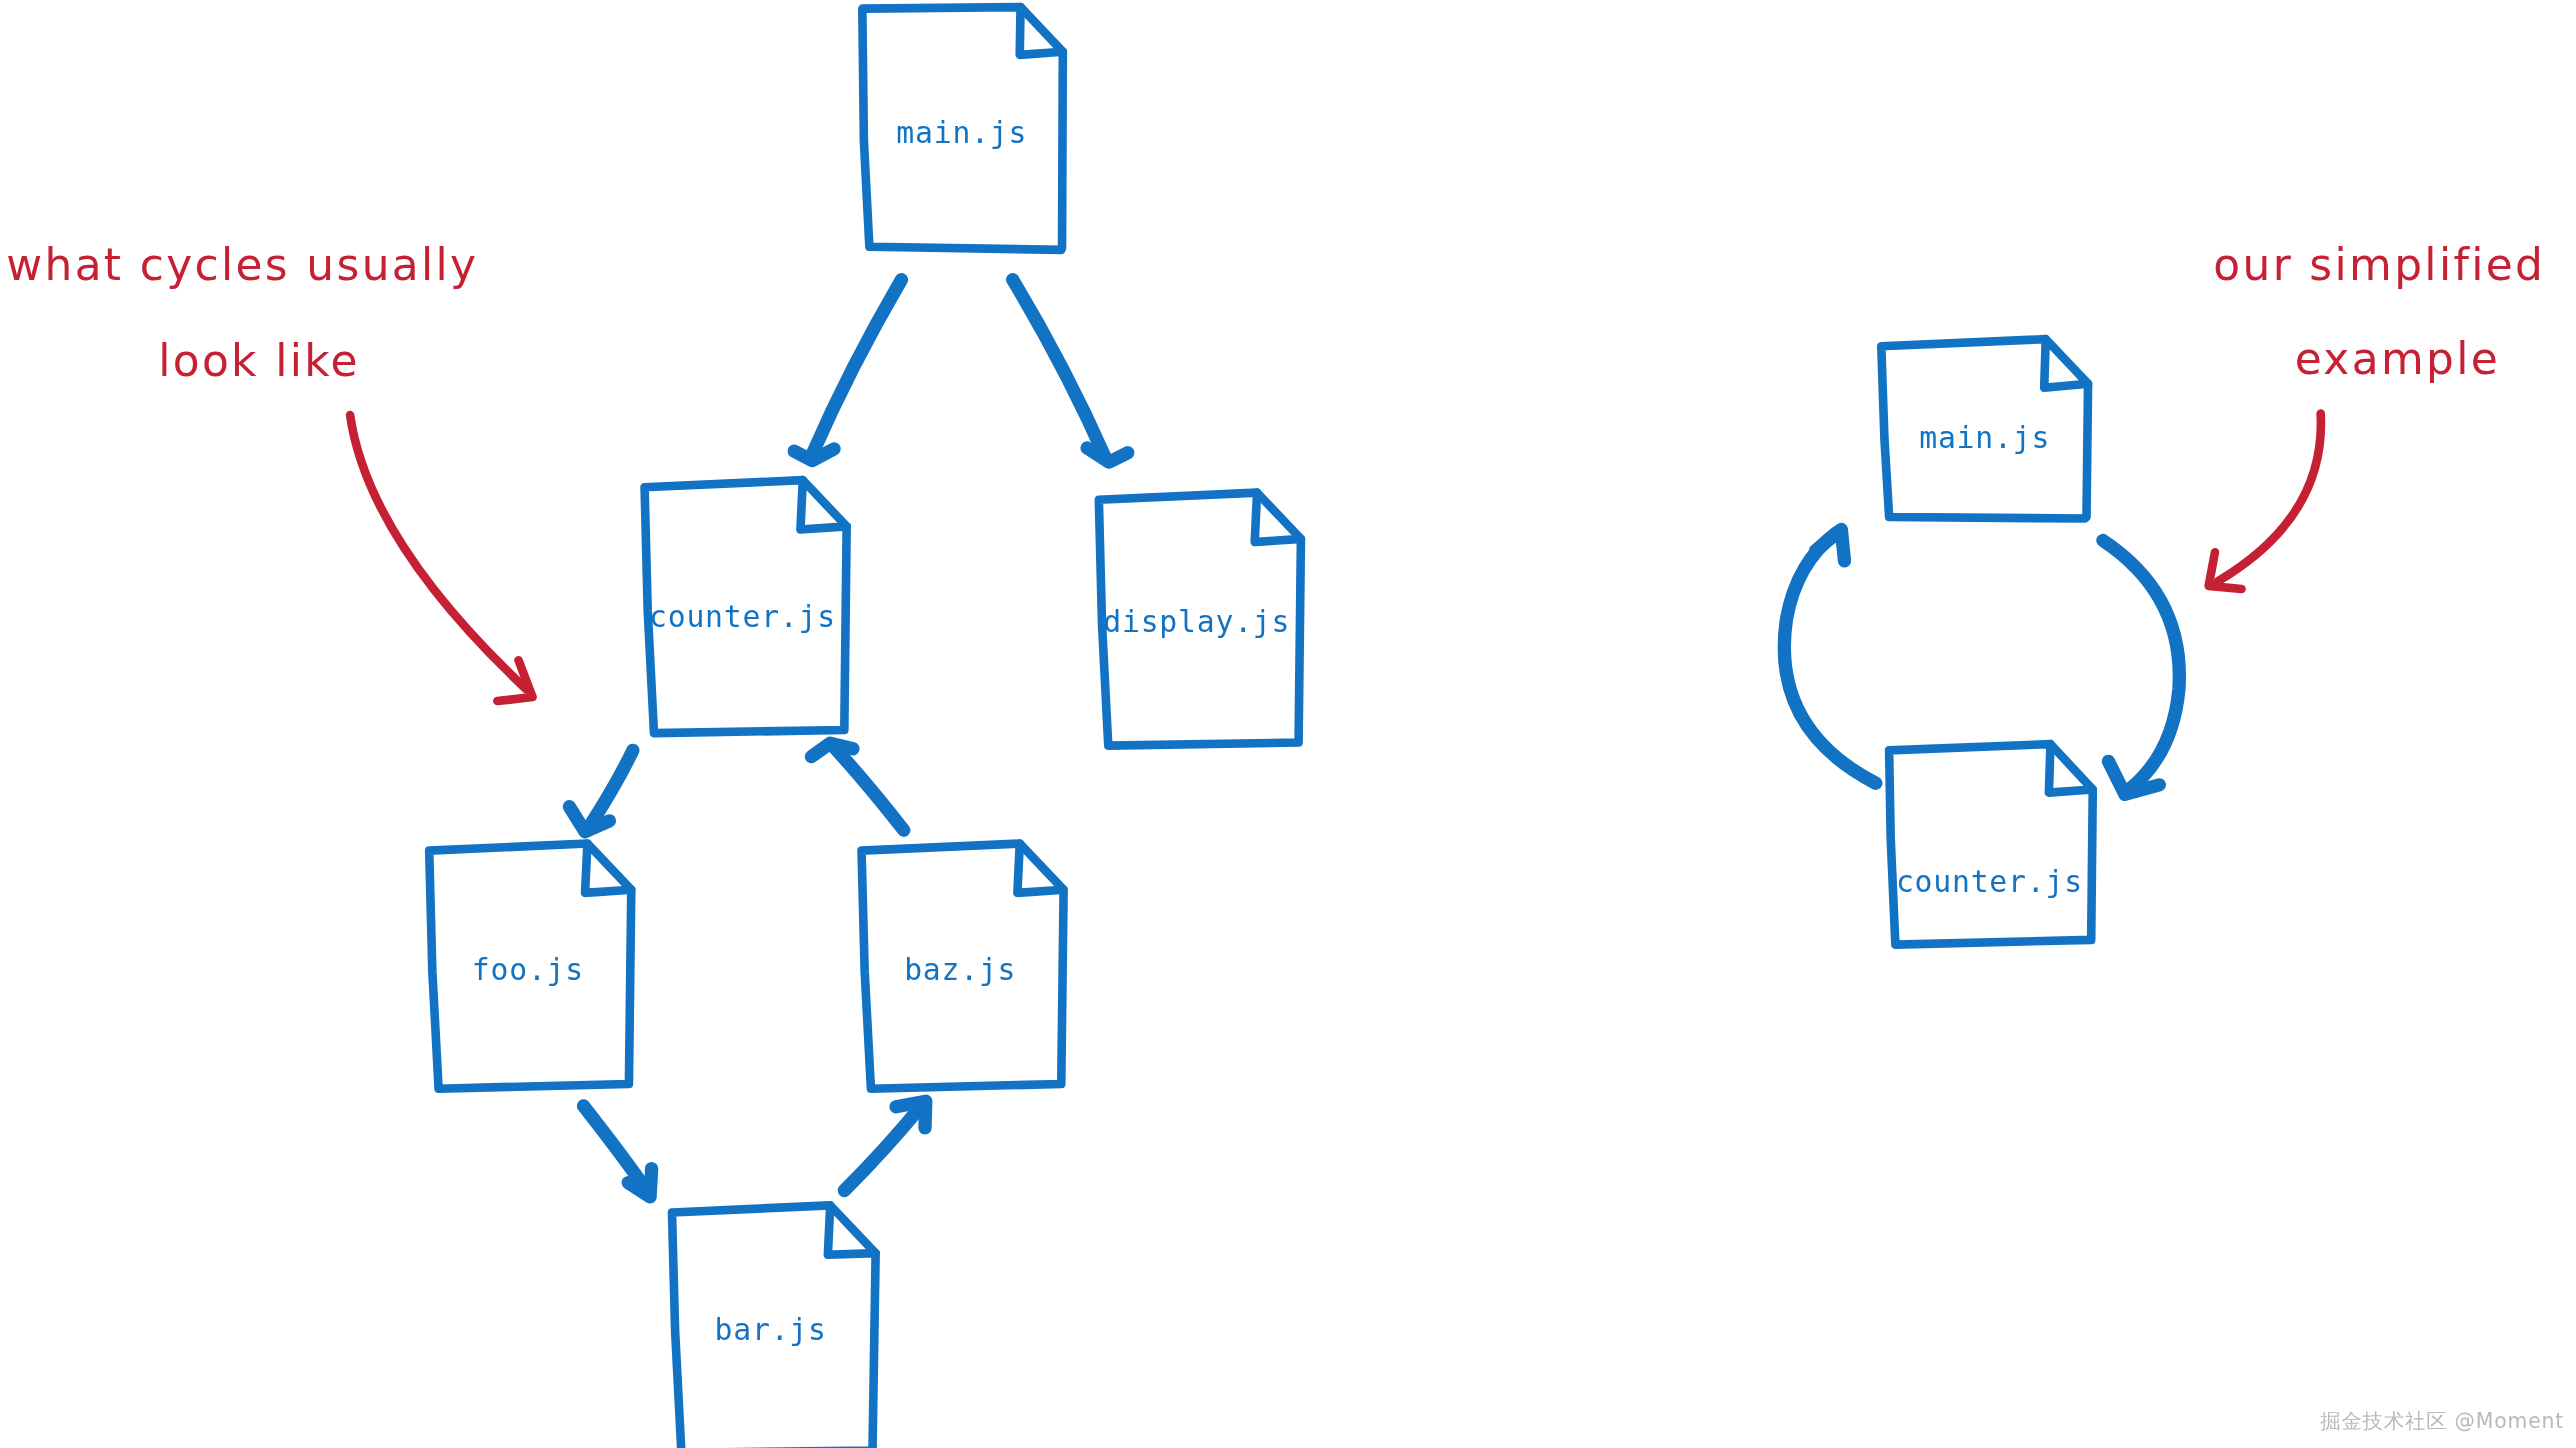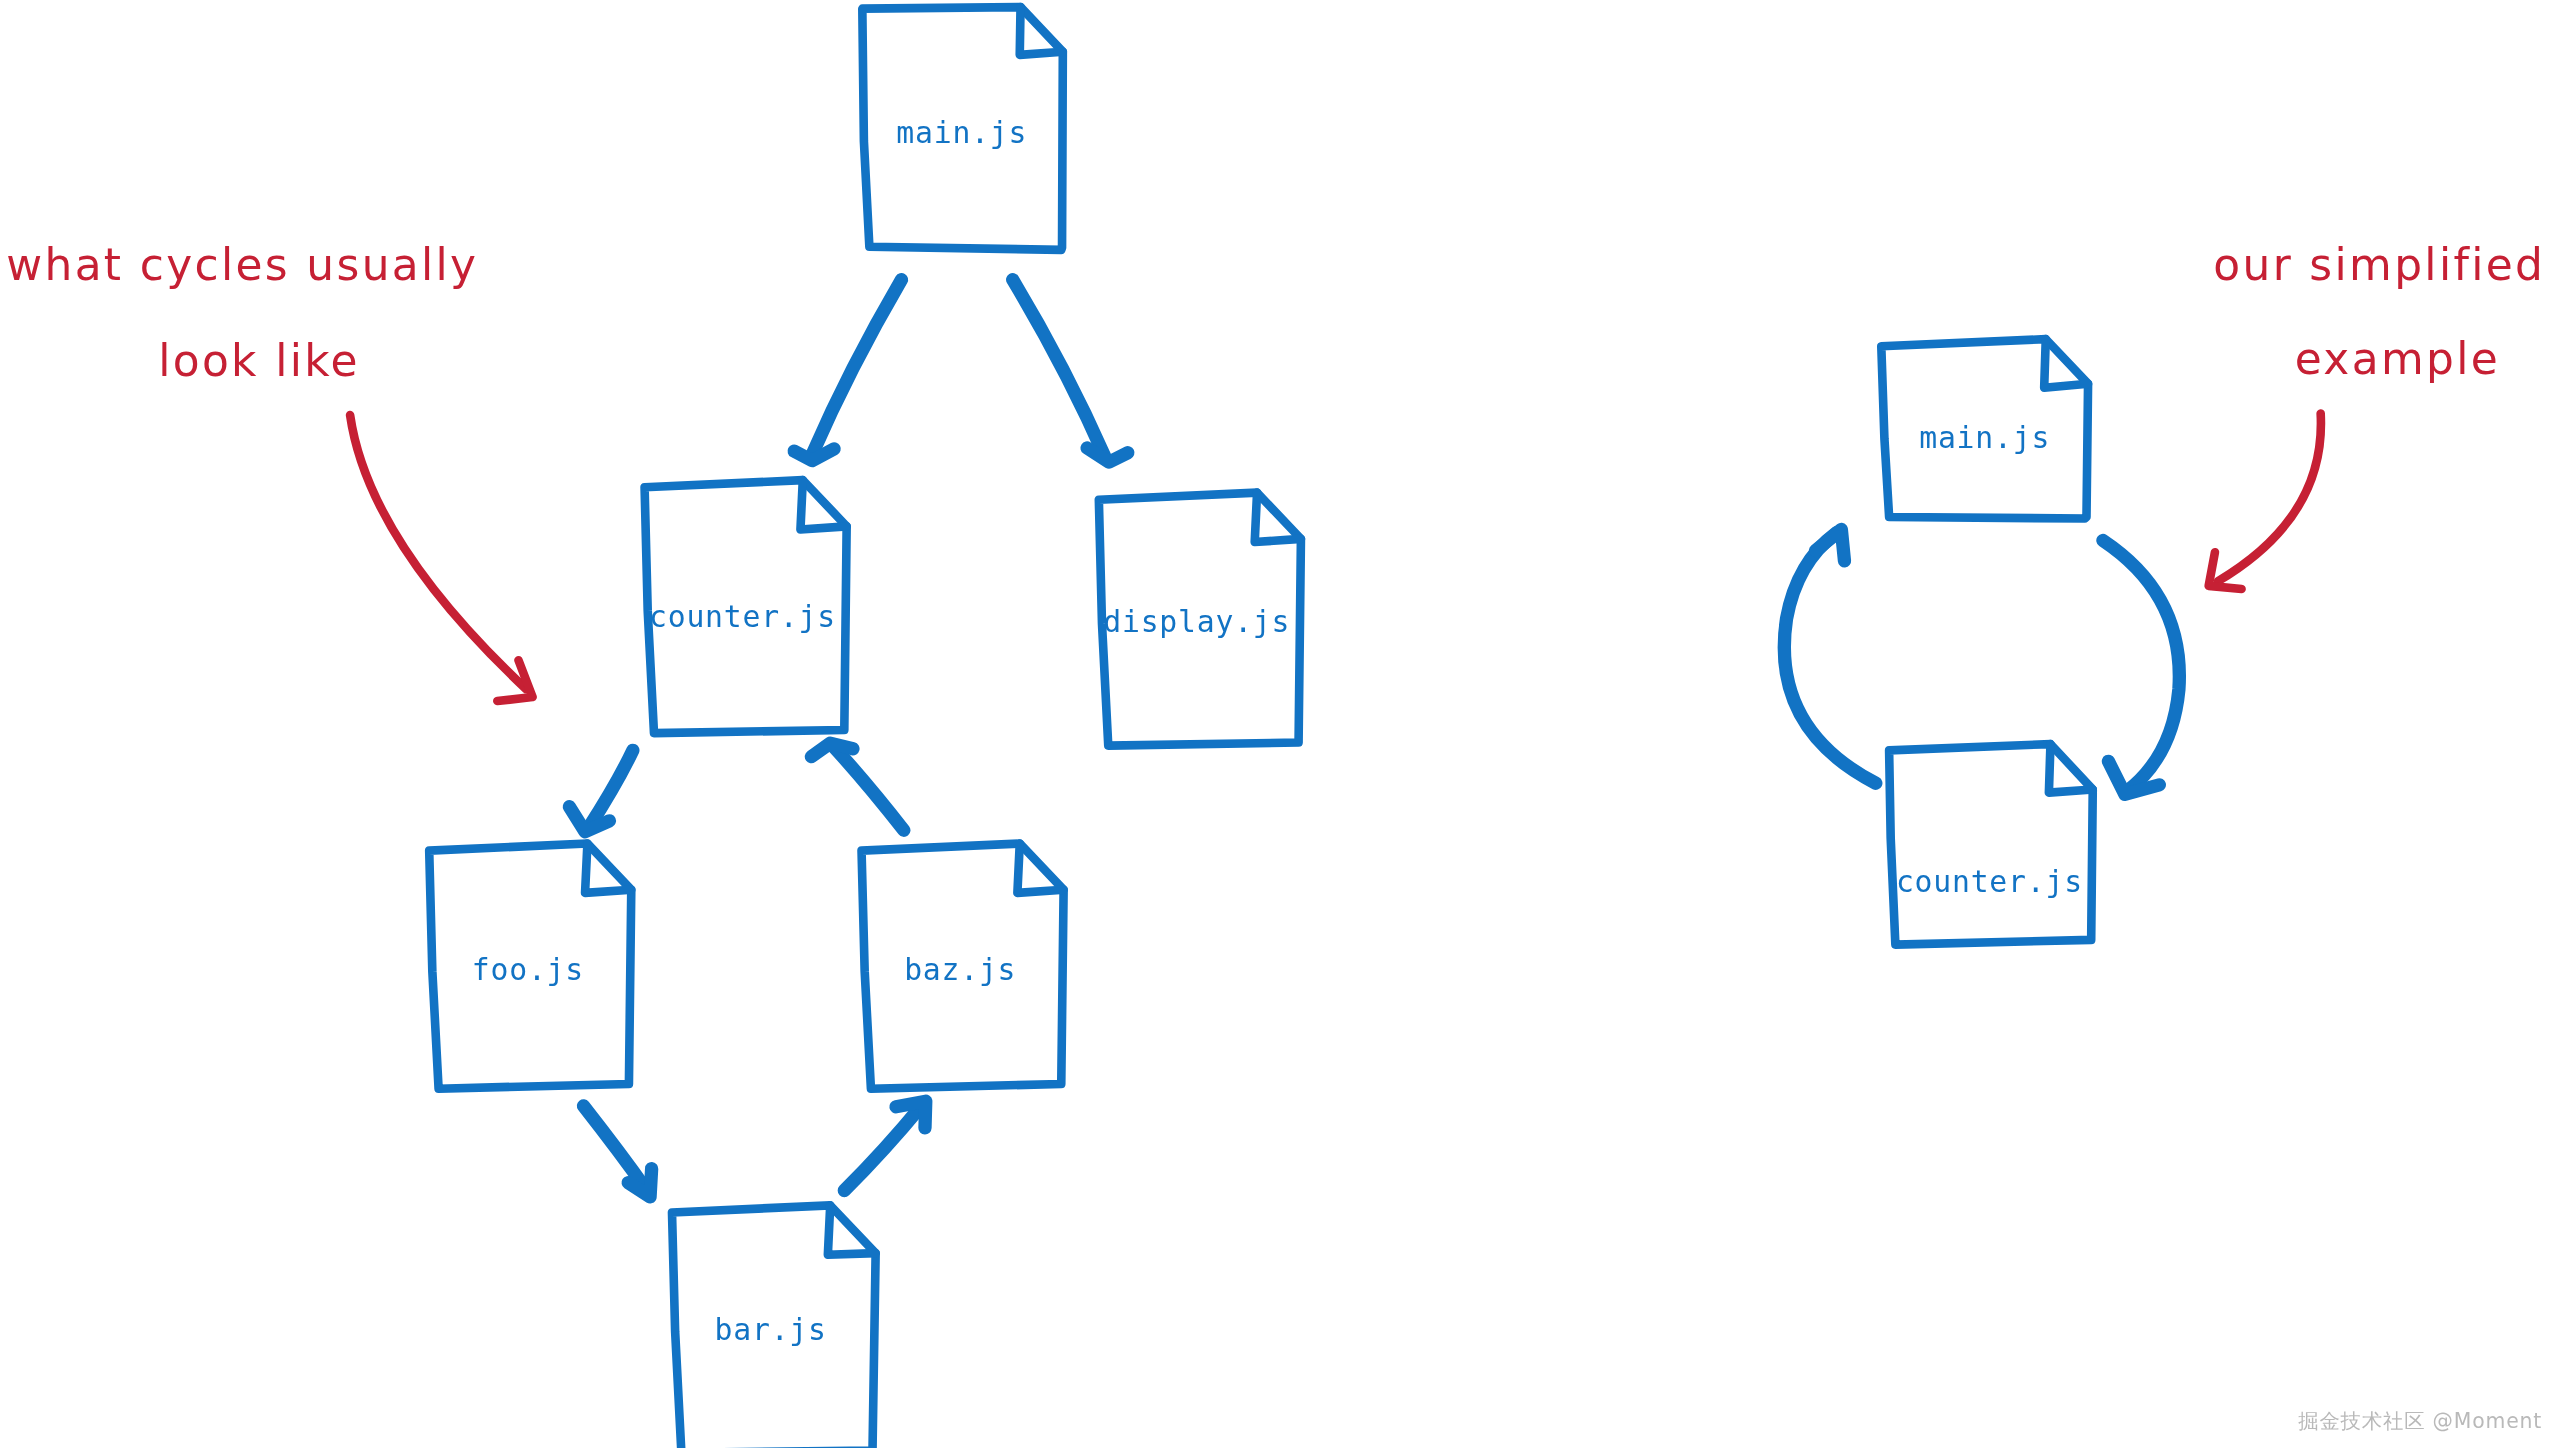--- a/index.html
+++ b/index.html
@@ -30,21 +30,21 @@
     letter-spacing: 1px;
   }
   .annot-text {
     font-family: "DejaVu Sans", sans-serif;
     fill: #c62034;
     font-size: 56px;
     letter-spacing: 3px;
   }
   .watermark {
     position: absolute;
-    right: 34px;
+    right: 12px;
     bottom: 14px;
     font-family: "DejaVu Sans", sans-serif;
     font-size: 20.4px;
     color: #b9b9b9;
     letter-spacing: 0.8px;
     user-select: none;
     white-space: nowrap;
   }
   .paper-stroke {
     fill: #ffffff;

